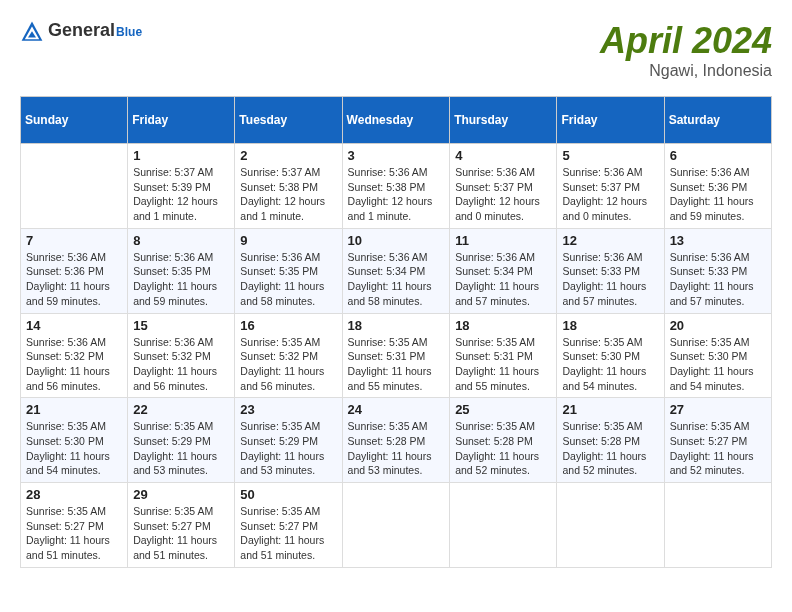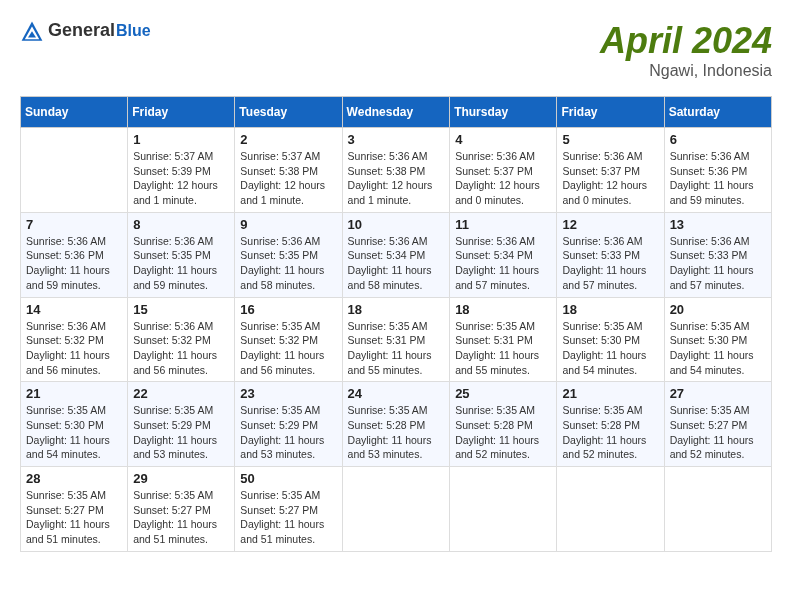--- a/index.html
+++ b/index.html
@@ -20,21 +20,21 @@
       display: flex;
       align-items: flex-start;
       gap: 4px;
     }
     .logo-text-general {
       font-size: 18px;
       font-weight: bold;
       color: #333;
     }
     .logo-text-blue {
-      font-size: 16px;
+      font-size: 12px;
       font-weight: bold;
       color: #1565c0;
     }
     .logo-icon {
       width: 24px;
       height: 24px;
     }
     .title-block {
       text-align: right;
     }
@@ -49,21 +49,21 @@
       color: #555;
     }
     .calendar {
       width: 100%;
       border-collapse: collapse;
       font-size: 11px;
     }
     .calendar thead th {
       background-color: #1565c0;
       color: #fff;
-      padding: 8px 4px;
+      padding: 16px 4px;
       text-align: left;
       font-size: 12px;
       font-weight: bold;
       border: 1px solid #ccc;
     }
     .calendar tbody td {
       border: 1px solid #ddd;
       vertical-align: top;
       padding: 4px 5px;
       width: 108px;

